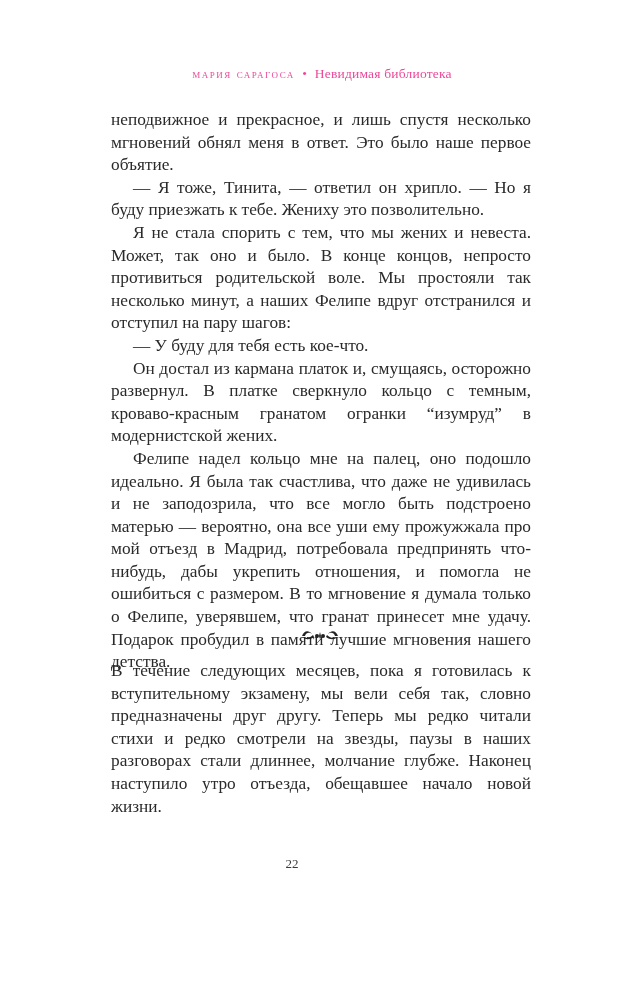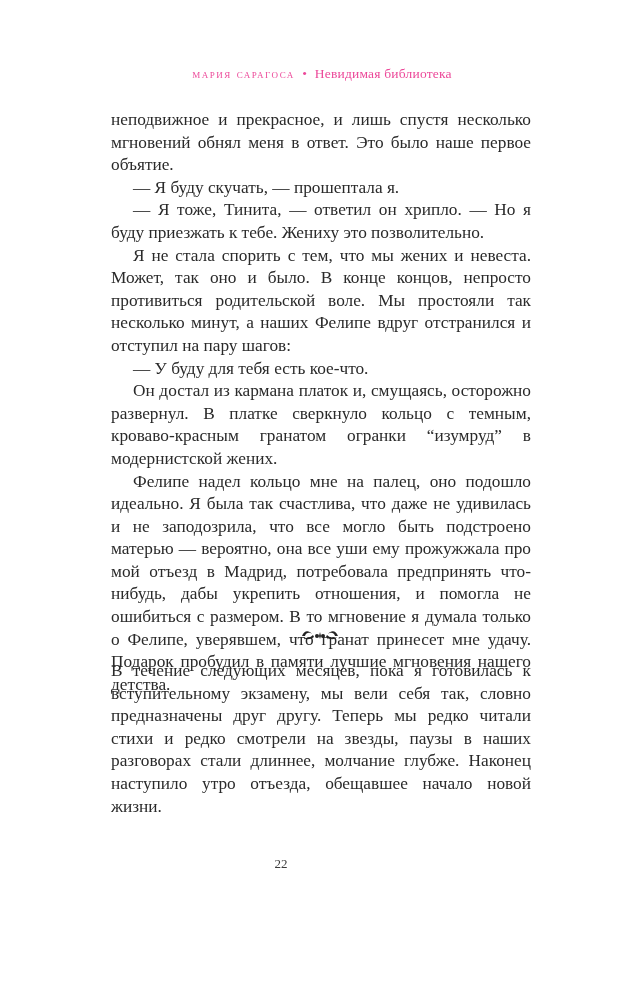--- a/index.html
+++ b/index.html
@@ -9,35 +9,34 @@
          font-size: 13.5px; color: #ec4899; letter-spacing: 0.2px; }
   .running-head .author { font-variant: small-caps; letter-spacing: 1.5px; text-transform: lowercase; }
   .running-head .bullet { margin: 0 4px; }
   .text-block { position: absolute; left: 111px; width: 420px; font-size: 17.3px; line-height: 22.6px;
          text-align: justify; hyphens: manual; }
   .text-block p { margin: 0; text-indent: 22px; }
   .text-block p.noindent { text-indent: 0; }
   .block-a { top: 109px; }
   .block-b { top: 660px; }
   .ornament { position: absolute; top: 626px; left: 300px; width: 40px; height: 16px; }
-  .folio { position: absolute; top: 856px; left: 1px; width: 560px; text-align: center;
+  .folio { position: absolute; top: 856px; left: 12px; width: 560px; text-align: center;
          font-size: 13px; color: #3a3a3a; }
 </style>
 </head>
 <body>
 
 <div class="running-head">
   <span class="author">Мария Сарагоса</span>
   <span class="bullet">•</span>
   <span class="title">Невидимая библиотека</span>
 </div>
 
 <div class="text-block block-a">
   <p class="noindent">неподвижное и прекрасное, и лишь спустя несколько мгновений обнял меня в ответ. Это было наше первое объятие.</p>
-  <p>— Я буду скучать, — прошептала я.</p>
   <p>— Я тоже, Тинита, — ответил он хрипло. — Но я буду приезжать к тебе. Жениху это позволительно.</p>
   <p>Я не стала спорить с тем, что мы жених и невеста. Может, так оно и было. В конце концов, непросто противиться родительской воле. Мы простояли так несколько минут, а наших Фелипе вдруг отстранился и отступил на пару шагов:</p>
   <p>— У буду для тебя есть кое-что.</p>
   <p>Он достал из кармана платок и, смущаясь, осторожно развернул. В платке сверкнуло кольцо с темным, кроваво-красным гранатом огранки “изумруд” в модернистской жених.</p>
   <p>Фелипе надел кольцо мне на палец, оно подошло идеально. Я была так счастлива, что даже не удивилась и не заподозрила, что все могло быть подстроено матерью — вероятно, она все уши ему прожужжала про мой отъезд в Мадрид, потребовала предпринять что-нибудь, дабы укрепить отношения, и помогла не ошибиться с размером. В то мгновение я думала только о Фелипе, уверявшем, что гранат принесет мне удачу. Подарок пробудил в памяти лучшие мгновения нашего детства.</p>
 </div>
 
 <div class="ornament">
   <svg width="40" height="16" viewBox="0 0 40 16">
     <g fill="#222">

